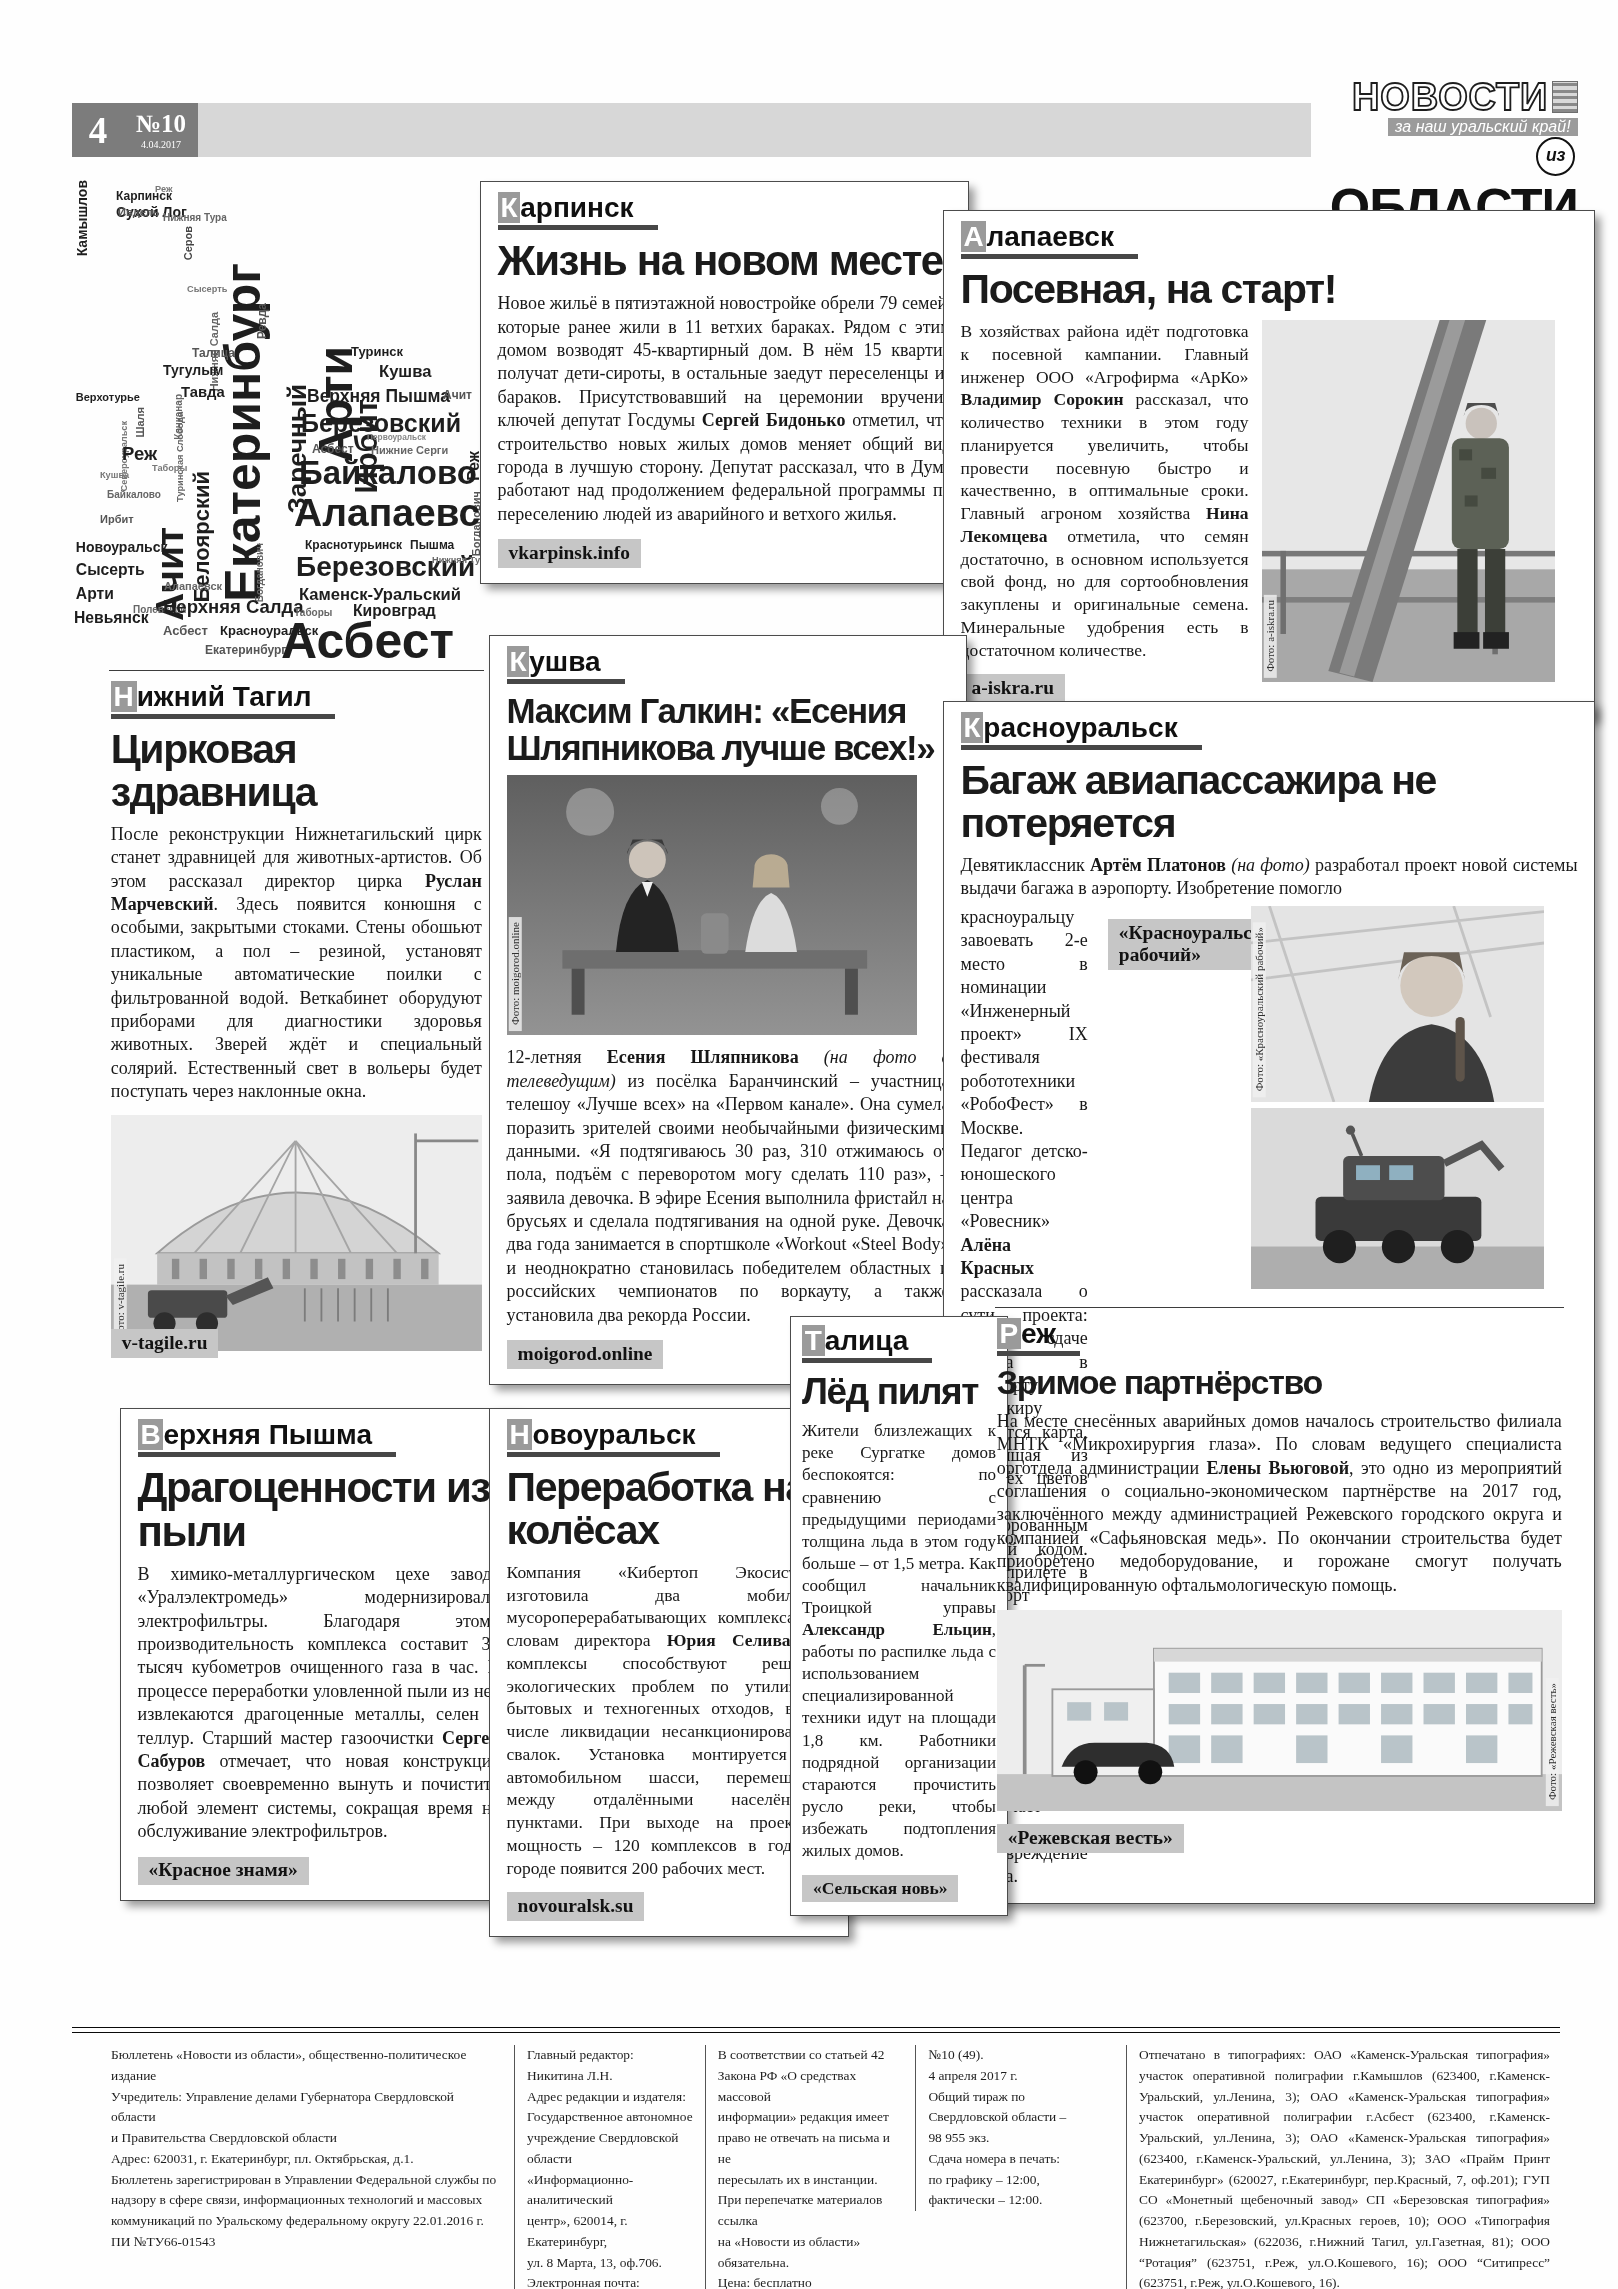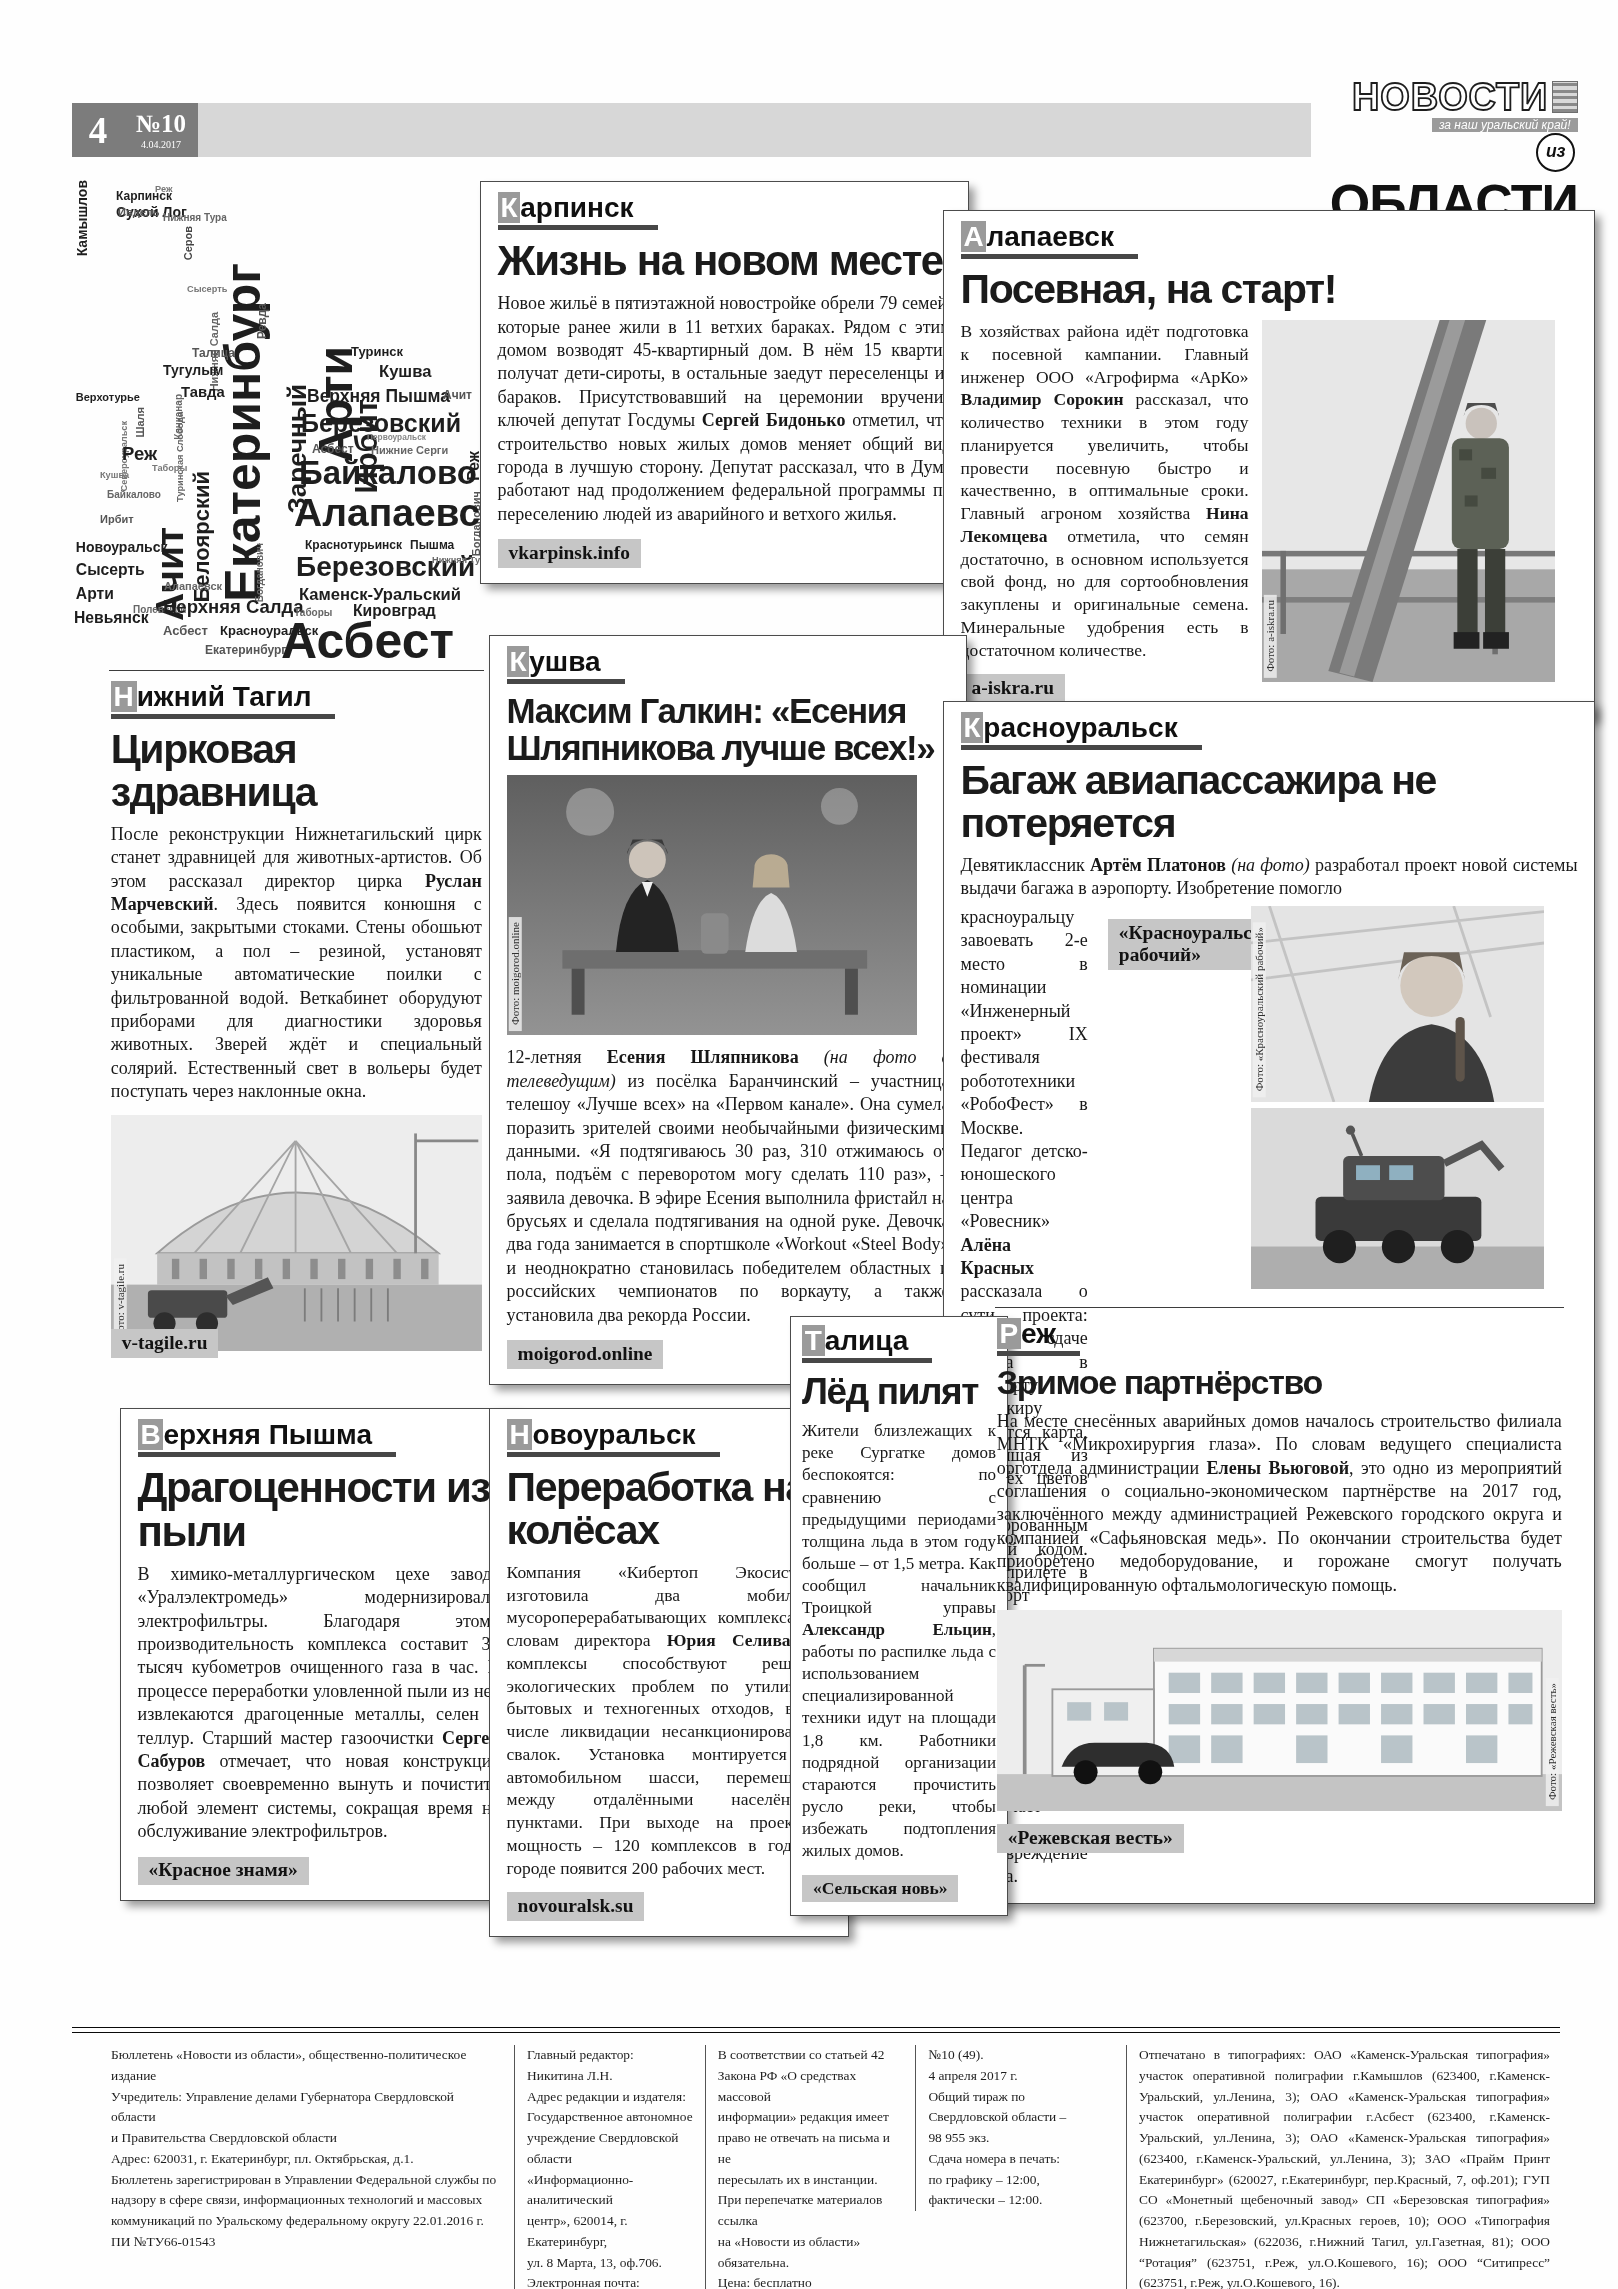--- a/index.html
+++ b/index.html
@@ -19,21 +19,21 @@
   .issuebox .n{font-size:25px;font-weight:bold;}
   .issuebox .d{font-size:10px;}
   .logo{left:1301px;top:78px;width:277px;text-align:right;font-family:"Liberation Sans",sans-serif;line-height:1;}
   .logo .l1{font-size:38px;font-weight:800;color:#fff;-webkit-text-stroke:1.8px #1d1d1d;
         text-shadow:0 0 0.9px #1d1d1d;letter-spacing:0.9px;display:inline-block;vertical-align:middle;}
   .bldg{display:inline-block;width:24px;height:29.5px;vertical-align:middle;margin-left:3.7px;
         background:repeating-linear-gradient(0deg,#898989 0 2.8px,#d9d9d9 2.8px 6.5px),
                    repeating-linear-gradient(90deg,#898989 0 2.8px,#d9d9d9 2.8px 6.5px),#cfcfcf;
         border:0.9px solid #6e6e6e;}
   .tagline{display:block;width:fit-content;margin:1.8px 0 1.8px auto;background:#9b9b9b;color:#fff;
-        font-size:12px;font-style:italic;padding:0.9px 7.4px;}
+        font-size:16px;font-style:italic;padding:0.9px 7.4px;}
   .logo .l2{font-size:52px;font-weight:800;color:#121212;letter-spacing:-0.9px;display:inline-block;vertical-align:middle;}
   .izcirc{display:inline-block;width:35px;height:35px;border:2.8px solid #121212;border-radius:50%;
         font-size:17.5px;font-style:italic;font-weight:bold;line-height:33px;text-align:center;
         vertical-align:16.6px;margin-right:2.8px;color:#121212;background:#fff;}
 
   
   .cloud{left:74px;top:174px;width:417px;height:489px;overflow:hidden;}
   .cw{position:absolute;font-family:"Liberation Sans",sans-serif;font-weight:700;color:#1e1e1e;
       line-height:.92;white-space:nowrap;}
   .cw.v{writing-mode:vertical-rl;transform:rotate(180deg);}

